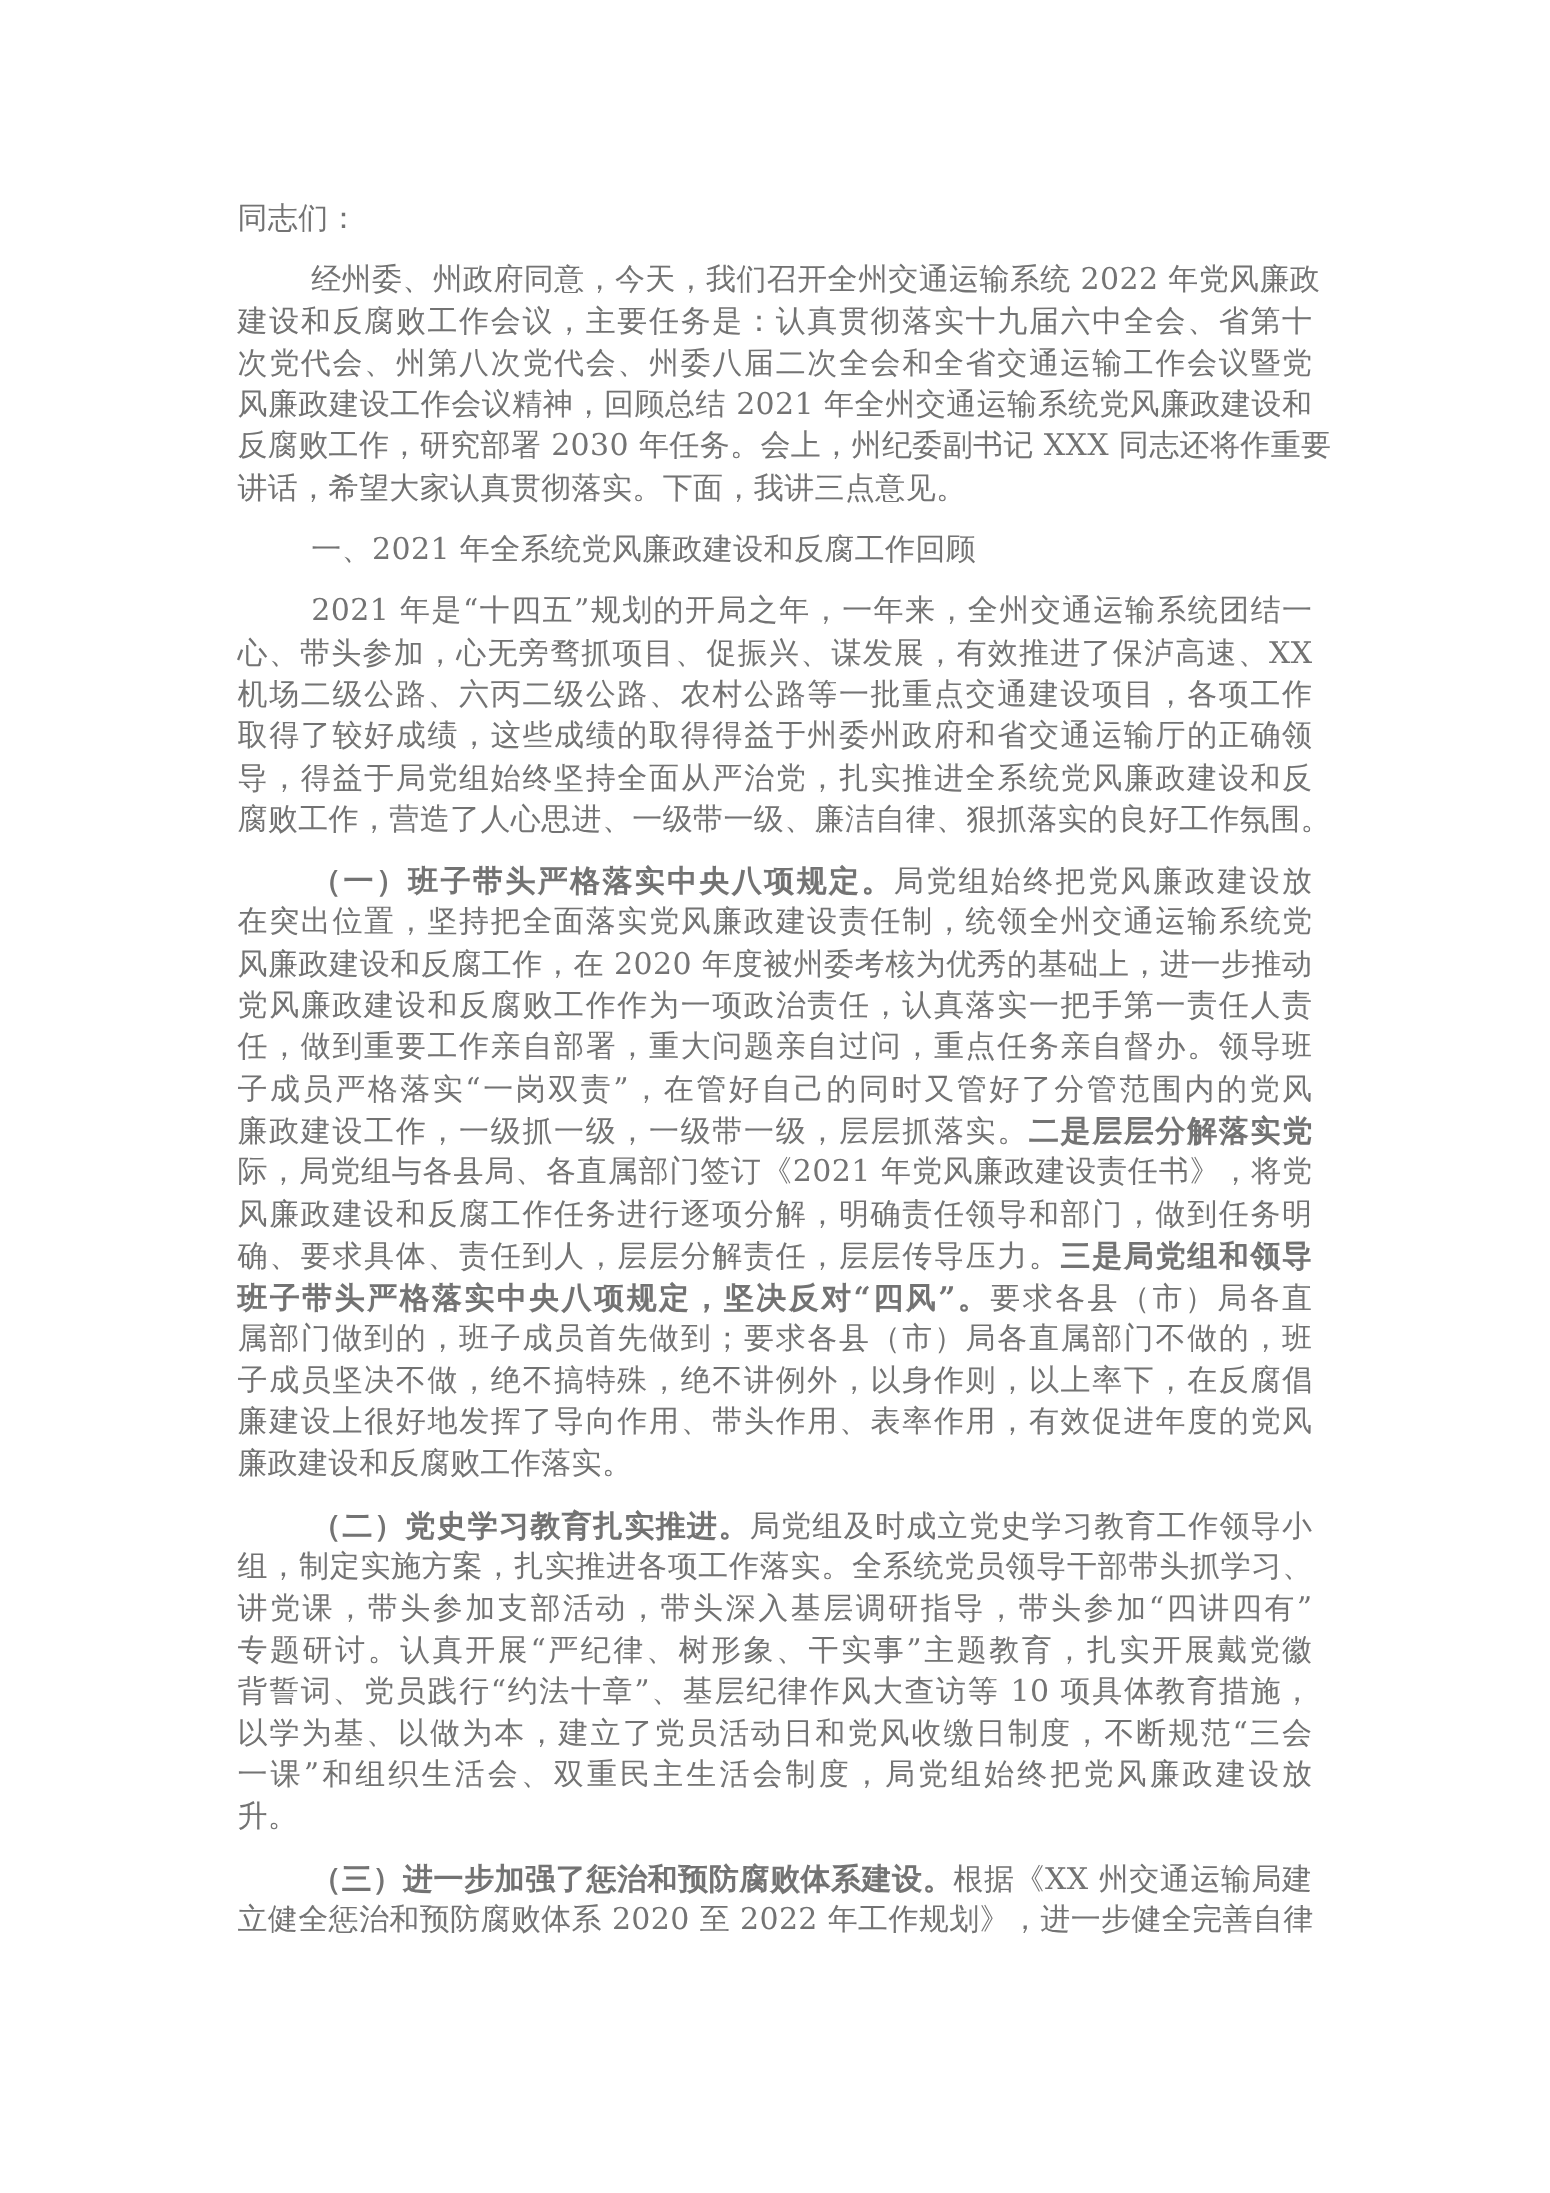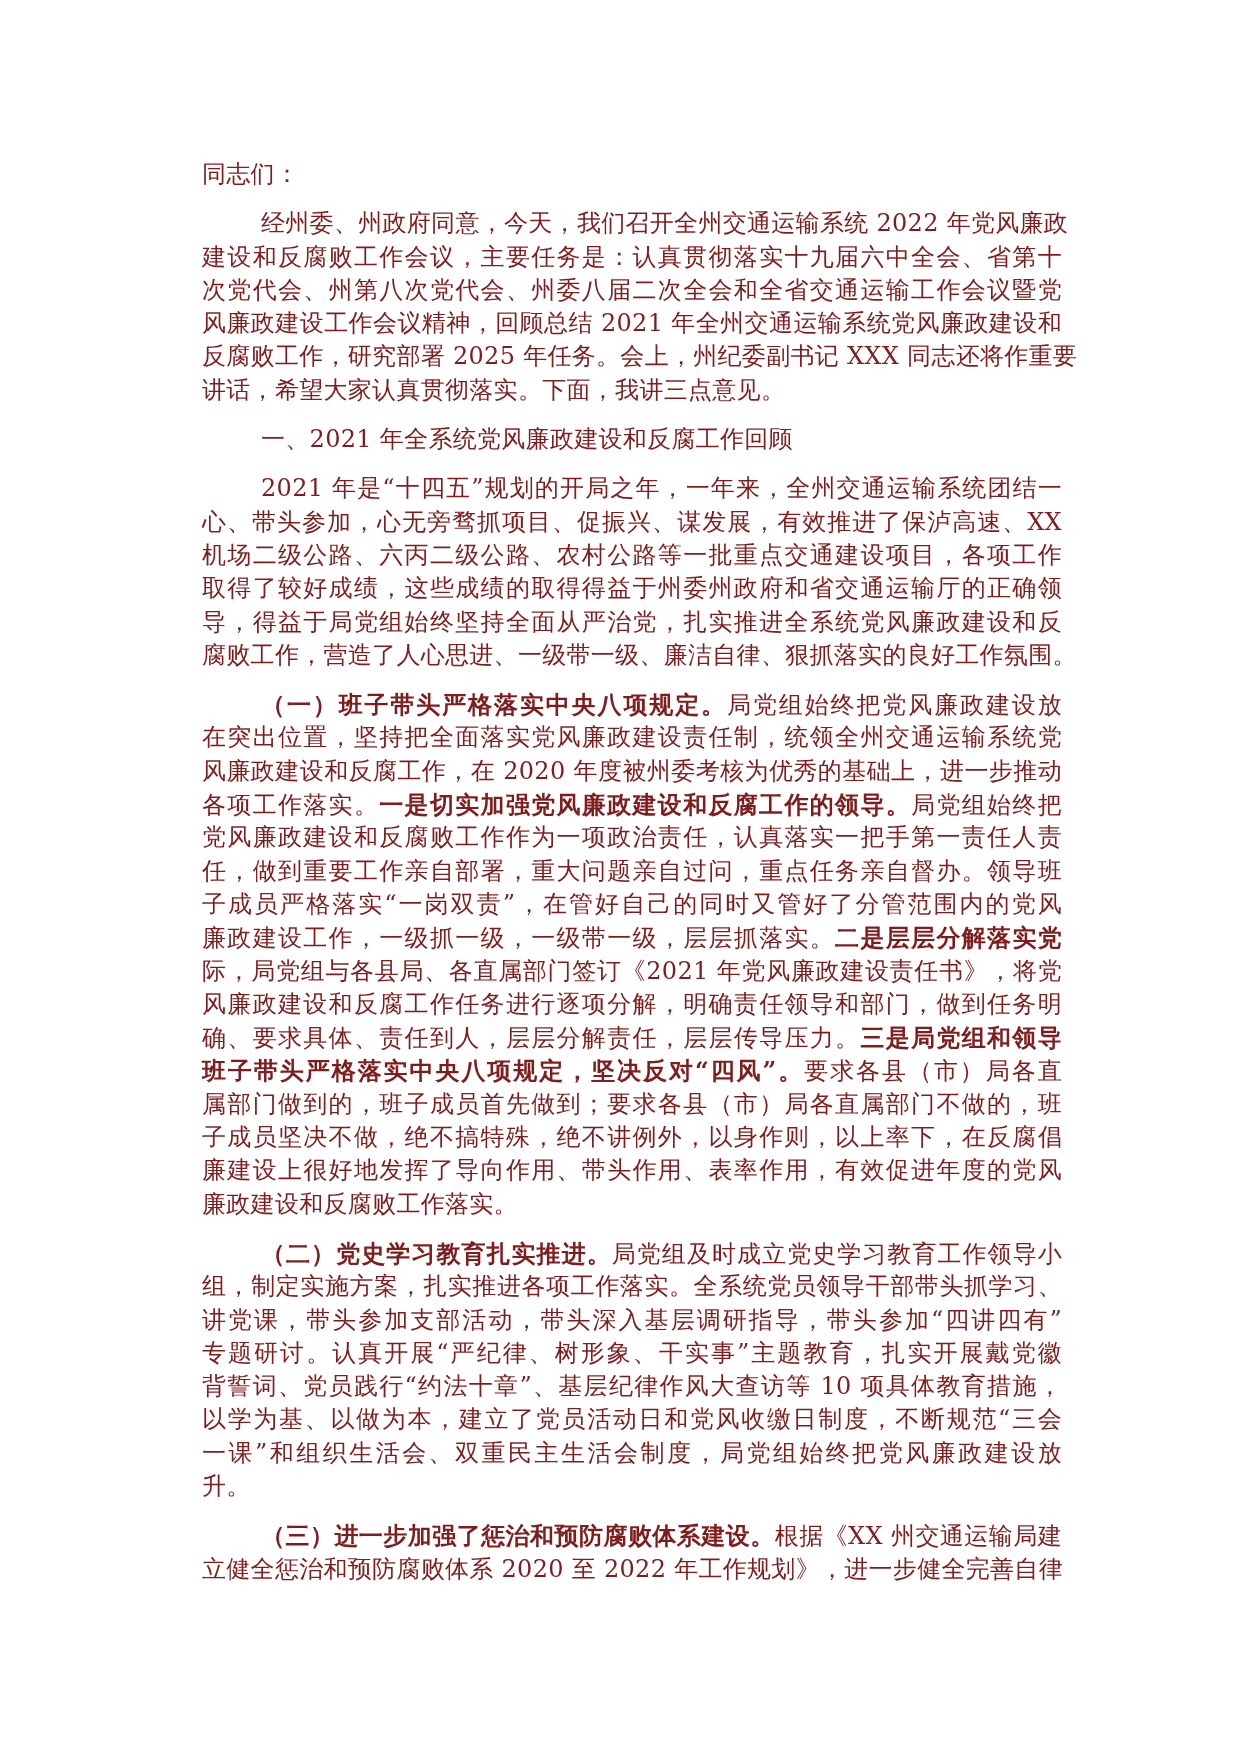--- a/index.html
+++ b/index.html
@@ -1,20 +1,20 @@
 <!DOCTYPE html>
 <html><head>
 <meta charset="utf-8">
 <style>
   html, body { margin: 0; padding: 0; background: #ffffff; }
   body { width: 1240px; height: 1754px; position: relative; overflow: hidden; }
   .page {
-    position: absolute; left: 202px; top: 158px; width: 860px;
+    position: absolute; left: 190px; top: 158px; width: 860px;
     font-family: "DejaVu Serif", "Liberation Serif", serif;
-    color: #7f1d1d; font-size: 24px; line-height: 33.3px;
+    color: #737373; font-size: 24px; line-height: 33.3px;
   }
   .para { margin: 0; white-space: nowrap; }
   .line { display: block; height: 33.3px; text-align: justify; text-align-last: justify; letter-spacing: 0.3px; }
   .line.last { text-align-last: left; }
   .indent { padding-left: 59px; }
   .gap { height: 16px; }
   b, .b { font-weight: bold; }
   .heading { font-weight: normal; }
 </style>
 </head>
@@ -23,42 +23,41 @@
 <div class="page">
   <p class="para">
     <span class="line last">同志们：</span>
   </p>
   <div class="gap"></div>
   <p class="para">
       <span class="line indent"><span>经州委、州政府同意，今天，我们召开全州交通运输系统 2022 年党风廉政</span></span>
       <span class="line"><span>建设和反腐败工作会议，主要任务是：认真贯彻落实十九届六中全会、省第十</span></span>
       <span class="line"><span>次党代会、州第八次党代会、州委八届二次全会和全省交通运输工作会议暨党</span></span>
       <span class="line"><span>风廉政建设工作会议精神，回顾总结 2021 年全州交通运输系统党风廉政建设和</span></span>
-      <span class="line"><span>反腐败工作，研究部署 2025 年任务。会上，州纪委副书记 XXX 同志还将作重要</span></span>
+      <span class="line"><span>反腐败工作，研究部署 2030 年任务。会上，州纪委副书记 XXX 同志还将作重要</span></span>
       <span class="line last"><span>讲话，希望大家认真贯彻落实。下面，我讲三点意见。</span></span>
     </p>
   <div class="gap"></div>
   <p class="para">
     <span class="line last indent heading">一、2021 年全系统党风廉政建设和反腐工作回顾</span>
   </p>
   <div class="gap"></div>
   <p class="para">
       <span class="line indent"><span>2021 年是“十四五”规划的开局之年，一年来，全州交通运输系统团结一</span></span>
       <span class="line"><span>心、带头参加，心无旁骛抓项目、促振兴、谋发展，有效推进了保泸高速、XX</span></span>
       <span class="line"><span>机场二级公路、六丙二级公路、农村公路等一批重点交通建设项目，各项工作</span></span>
       <span class="line"><span>取得了较好成绩，这些成绩的取得得益于州委州政府和省交通运输厅的正确领</span></span>
       <span class="line"><span>导，得益于局党组始终坚持全面从严治党，扎实推进全系统党风廉政建设和反</span></span>
       <span class="line"><span>腐败工作，营造了人心思进、一级带一级、廉洁自律、狠抓落实的良好工作氛围。</span></span>
     </p>
   <div class="gap"></div>
   <p class="para">
       <span class="line indent"><b>（一）班子带头严格落实中央八项规定。</b><span>局党组始终把党风廉政建设放</span></span>
       <span class="line"><span>在突出位置，坚持把全面落实党风廉政建设责任制，统领全州交通运输系统党</span></span>
       <span class="line"><span>风廉政建设和反腐工作，在 2020 年度被州委考核为优秀的基础上，进一步推动</span></span>
-      <span class="line"><span>各项工作落实。</span><b>一是切实加强党风廉政建设和反腐工作的领导。</b><span>局党组始终把</span></span>
       <span class="line"><span>党风廉政建设和反腐败工作作为一项政治责任，认真落实一把手第一责任人责</span></span>
       <span class="line"><span>任，做到重要工作亲自部署，重大问题亲自过问，重点任务亲自督办。领导班</span></span>
       <span class="line"><span>子成员严格落实“一岗双责”，在管好自己的同时又管好了分管范围内的党风</span></span>
       <span class="line"><span>廉政建设工作，一级抓一级，一级带一级，层层抓落实。</span><b>二是层层分解落实党</b></span>
       <span class="line"><span>际，局党组与各县局、各直属部门签订《2021 年党风廉政建设责任书》，将党</span></span>
       <span class="line"><span>风廉政建设和反腐工作任务进行逐项分解，明确责任领导和部门，做到任务明</span></span>
       <span class="line"><span>确、要求具体、责任到人，层层分解责任，层层传导压力。</span><b>三是局党组和领导</b></span>
       <span class="line"><b>班子带头严格落实中央八项规定，坚决反对“四风”。</b><span>要求各县（市）局各直</span></span>
       <span class="line"><span>属部门做到的，班子成员首先做到；要求各县（市）局各直属部门不做的，班</span></span>
       <span class="line"><span>子成员坚决不做，绝不搞特殊，绝不讲例外，以身作则，以上率下，在反腐倡</span></span>

